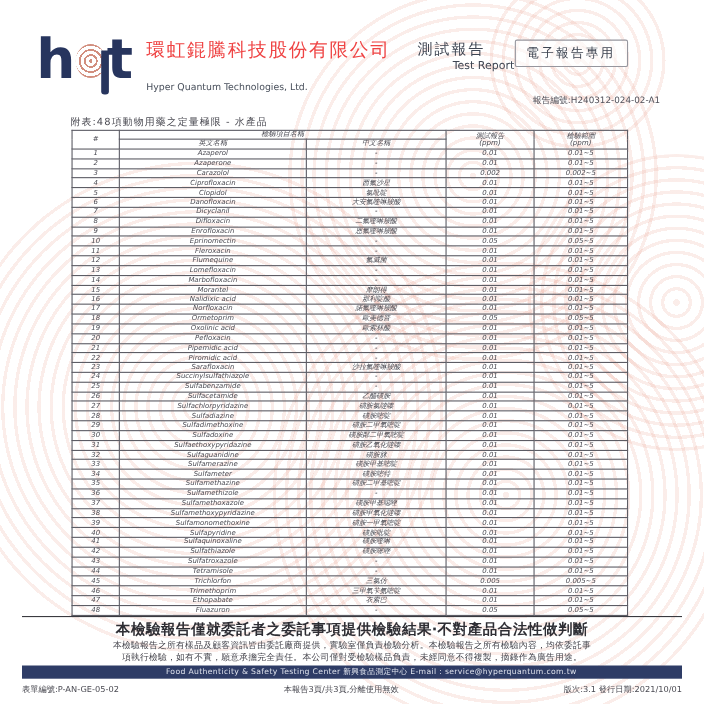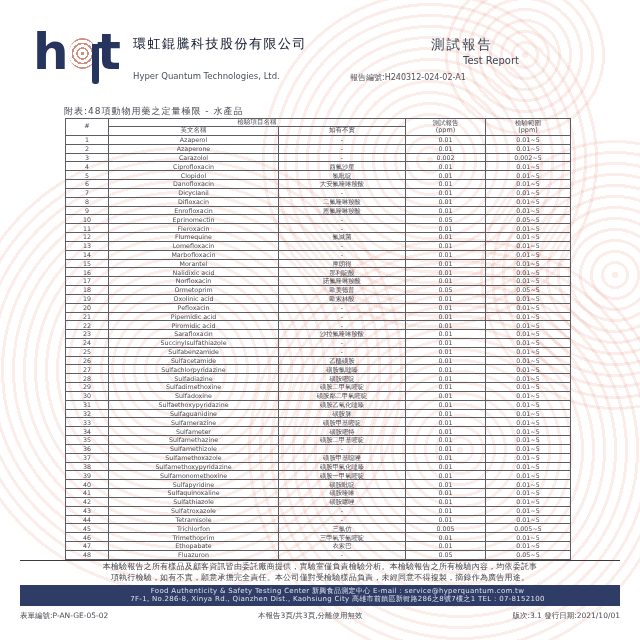--- a/index.html
+++ b/index.html
@@ -15,31 +15,31 @@
   .r5{left:440px;top:-30px;width:170px;height:170px;}
   .content{position:relative;z-index:1;}
   
   .hdr{position:absolute;left:33px;top:30px;display:flex;align-items:center;}
   .logo{display:flex;align-items:flex-start;position:relative;width:86px;height:52px;}
   .logo .glyph{font-weight:bold;font-size:50px;line-height:44px;color:#27355e;letter-spacing:-2px;}
   .logo .qball{position:relative;width:31px;height:31px;margin:8px 1px 0 2px;border-radius:50%;
     background:repeating-radial-gradient(circle closest-side, rgba(205,130,112,0.9) 0 1.6px, rgba(255,255,255,0) 1.6px 4.6px);}
   .logo .qball:after{content:"";position:absolute;right:-3px;top:6px;width:7px;height:40px;background:#27355e;border-radius:0 0 3px 3px;}
   .company{margin-left:14px;padding-top:4px;}
-  .company .zh{font-size:13px;letter-spacing:1.5px;color:#0f172a;}
+  .company .zh{font-size:17px;letter-spacing:1.5px;color:#ef4444;}
   .company .en{font-size:8.5px;margin-top:18px;color:#49505c;}
   .report-block{position:absolute;right:40px;top:36px;width:250px;}
   .rt-row{display:flex;justify-content:center;align-items:flex-start;}
   .rt-zh{font-size:13.5px;letter-spacing:2px;color:#3e4552;}
   .rt-en{font-size:10px;color:#3e4552;margin-top:1px;margin-left:32px;}
   .stamp{border:1.5px solid #96969e;border-radius:2px;padding:4px 10px;font-size:11.5px;letter-spacing:2px;color:#3e4552;background:rgba(255,255,255,.6);}
-  .report-no{font-size:8px;margin-top:6px;color:#51515a;}
+  .report-no{font-size:8px;text-align:right;margin-top:20px;color:#51515a;}
   
   .caption{position:absolute;left:64px;top:105px;font-size:9px;letter-spacing:1px;color:#4a4a52;text-align:center;}
-  table.grid{position:absolute;left:65px;top:118px;width:505px;height:442px;border-collapse:collapse;table-layout:fixed;background:transparent;}
+  table.grid{position:absolute;left:65px;top:118px;width:505px;height:442px;border-collapse:collapse;table-layout:fixed;background:transparent;font-style:italic;}
   table.grid th,table.grid td{border:0.55px solid #5d5d65;padding:0;font-weight:normal;text-align:center;
     font-size:6.3px;line-height:1.15;color:#4a4a52;overflow:hidden;white-space:nowrap;}
   table.grid thead th{font-size:6.5px;}
   .hdr2line span{display:block;}
   
   .footer{position:absolute;left:20px;right:20px;top:560px;border-top:1.2px solid #3a3a40;text-align:center;}
   .statement{font-size:13.2px;font-weight:bold;color:#2e2e34;letter-spacing:.5px;margin-top:2px;}
   .disclaimer{font-size:8px;line-height:1.32;color:#45454d;margin-top:1px;letter-spacing:.2px;}
   .navybar{background:#2e3c66;color:#dde1ec;margin-top:2px;padding:1.5px 0 2.5px 0;}
   .navybar div{font-size:7px;line-height:1.2;letter-spacing:.3px;margin-left:35px;}
@@ -69,20 +69,21 @@
         <div class="en">Hyper Quantum Technologies, Ltd.</div>
       </div>
     </div>
 
     <div class="report-block">
       <div class="rt-row">
         <div>
           <div class="rt-zh">測試報告</div>
           <div class="rt-en">Test Report</div>
         </div>
+        <div class="stamp">電子報告專用</div>
       </div>
       <div class="report-no">報告編號:H240312-024-02-A1</div>
     </div>
 
     <div class="caption">附表:48項動物用藥之定量極限 - 水產品</div>
 
     <table class="grid">
       <colgroup>
         <col style="width:43px">
           <col style="width:170px">
@@ -98,21 +99,21 @@
             <span>測試報告</span>
             <span>(ppm)</span>
           </th>
           <th rowspan="2" class="hdr2line">
             <span>檢驗範圍</span>
             <span>(ppm)</span>
           </th>
         </tr>
         <tr>
           <th>英文名稱</th>
-          <th>如有不實</th>
+          <th>中文名稱</th>
         </tr>
       </thead>
       <tbody id="tbody">
           <tr>
             <td>1</td>
             <td>Azaperol</td>
             <td>-</td>
             <td>0.01</td>
             <td>0.01~5</td>
           </tr>
@@ -442,27 +443,27 @@
             <td>48</td>
             <td>Fluazuron</td>
             <td>-</td>
             <td>0.05</td>
             <td>0.05~5</td>
           </tr>
         </tbody>
     </table>
 
     <div class="footer">
+      <div class="statement">本檢驗報告僅就委託者之委託事項提供檢驗結果‧不對產品合法性做判斷</div>
       <div class="disclaimer">
         <div>本檢驗報告之所有樣品及顧客資訊皆由委託廠商提供，實驗室僅負責檢驗分析。本檢驗報告之所有檢驗內容，均依委託事</div>
         <div>項執行檢驗，如有不實，願意承擔完全責任。本公司僅對受檢驗樣品負責，未經同意不得複製，摘錄作為廣告用途。</div>
       </div>
       <div class="navybar">
         <div>Food Authenticity &amp; Safety Testing Center  新興食品測定中心  E-mail : service@hyperquantum.com.tw</div>
-        <div>7F-1, No.286-8, Xinya Rd., Qianzhen Dist., Kaohsiung City  高雄市前鎮區新衙路286之8號7樓之1  TEL : 07-8152100</div>
       </div>
       <div class="bottomrow">
         <span>表單編號:P-AN-GE-05-02</span>
         <span>本報告3頁/共3頁,分離使用無效</span>
         <span>版次:3.1 發行日期:2021/10/01</span>
       </div>
     </div>
   </div>
 </div>
 

